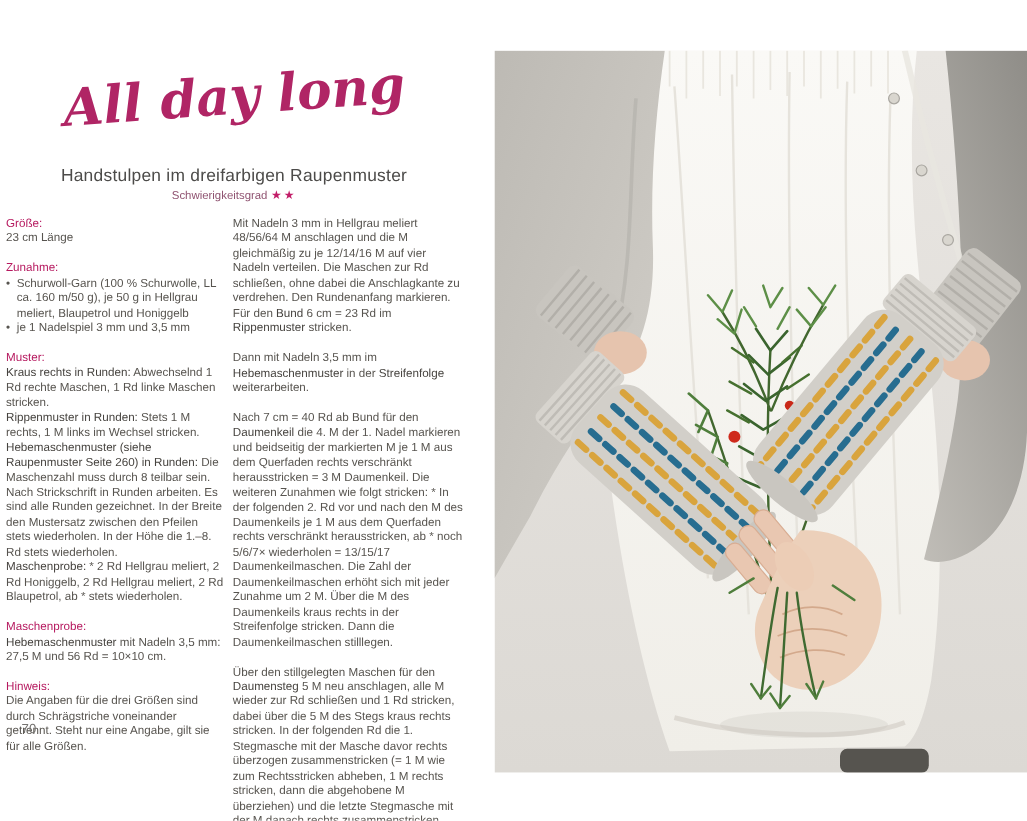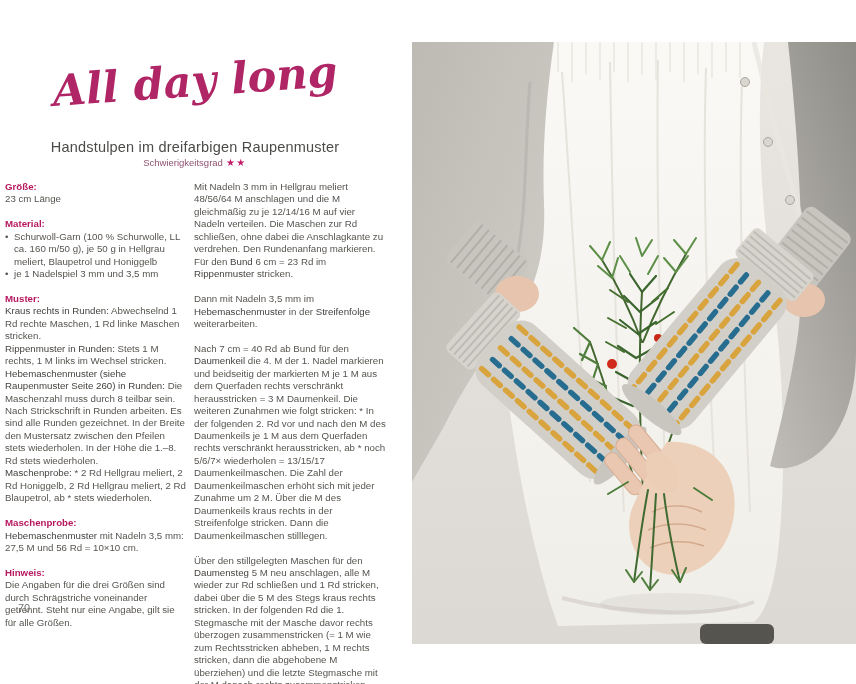--- a/index.html
+++ b/index.html
@@ -23,21 +23,21 @@
   .difficulty{
     position:absolute;left:0;top:157px;width:390px;text-align:center;
     font-size:9.5px;color:#8f5270;
   }
   .difficulty .stars{color:#c21d68;font-size:10px;letter-spacing:1.5px;margin-left:3px}
   .col{position:absolute;top:181px;font-size:9.7px;line-height:12.45px;color:#57544f;
        hyphens:auto;-webkit-hyphens:auto}
   .col-left{left:5px;width:182px}
   .col-right{left:194px;width:192px}
   .sec{margin-bottom:12.4px}
-  .h{font-size:9.7px;line-height:12.45px;color:#b6195f;margin:0;font-weight:bold}
+  .h{font-size:9.7px;line-height:12.45px;color:#b6195f;margin:0;font-weight:normal}
   p{margin:0}
   .col-right p.para{margin-bottom:12.45px}
   ul{margin:0;padding:0;list-style:none}
   li{padding-left:9px;position:relative}
   li::before{content:"\2022";position:absolute;left:0;top:0}
   .bold{font-weight:normal;color:#46433f}
   .pagenum{position:absolute;left:18px;top:602px;font-size:11px;color:#757370}
   
   .photo{position:absolute;left:412px;top:42px;width:444px;height:602px;overflow:hidden}
 </style>
@@ -51,21 +51,21 @@
   <div class="difficulty">
     <span>Schwierigkeitsgrad</span><span class="stars">★★</span>
   </div>
 
   <div class="col col-left">
     <div class="sec">
       <p class="h">Größe:</p>
       <p>23 cm Länge</p>
     </div>
     <div class="sec">
-      <p class="h">Material:</p>
+      <p class="h">Zunahme:</p>
       <ul>
         <li>Schurwoll-Garn (100 % Schurwolle, LL ca. 160 m/50 g), je 50 g in Hellgrau meliert, Blaupetrol und Honiggelb</li>
         <li>je 1 Nadelspiel 3 mm und 3,5 mm</li>
       </ul>
     </div>
     <div class="sec">
       <p class="h">Muster:</p>
       <p><span class="bold">Kraus rechts in Runden:</span><span> Abwechselnd 1 Rd rechte Maschen, 1 Rd linke Maschen stricken.</span></p>
       <p><span class="bold">Rippenmuster in Runden:</span><span> Stets 1 M rechts, 1 M links im Wechsel stricken.</span></p>
       <p><span class="bold">Hebemaschenmuster (siehe Raupenmuster Seite 260) in Runden:</span><span> Die Maschenzahl muss durch 8 teilbar sein. Nach Strickschrift in Runden arbeiten. Es sind alle Runden gezeichnet. In der Breite den Mustersatz zwischen den Pfeilen stets wiederholen. In der Höhe die 1.–8. Rd stets wiederholen.</span></p>

